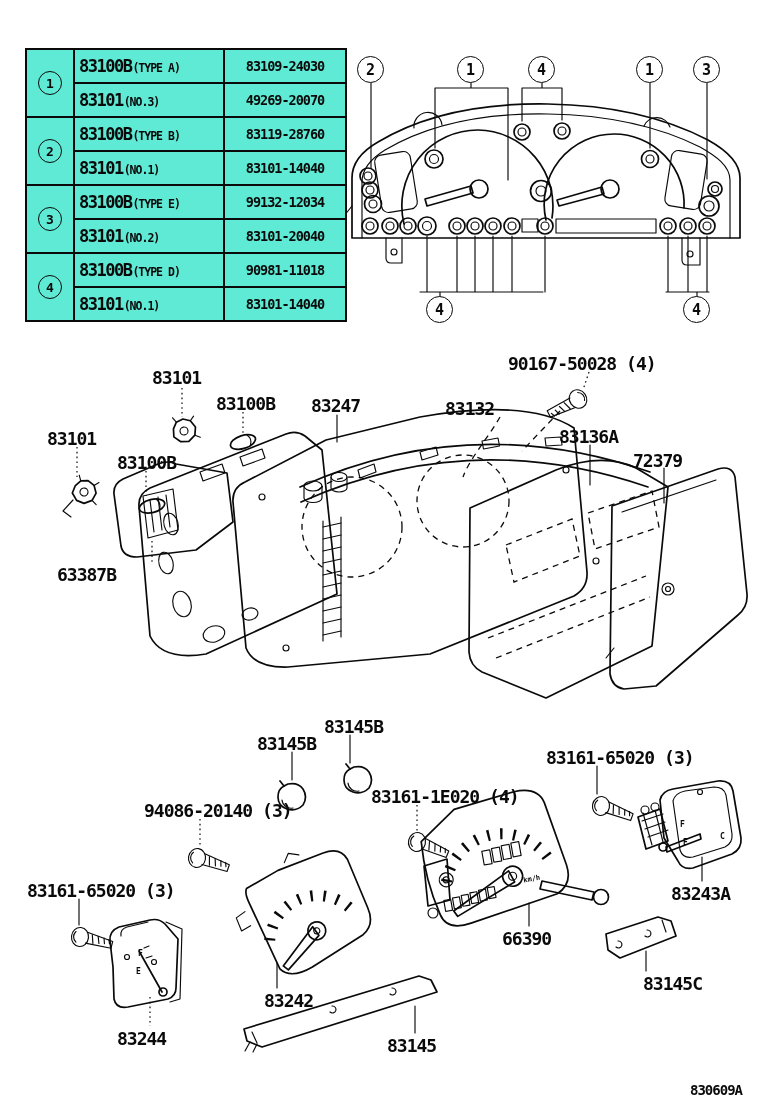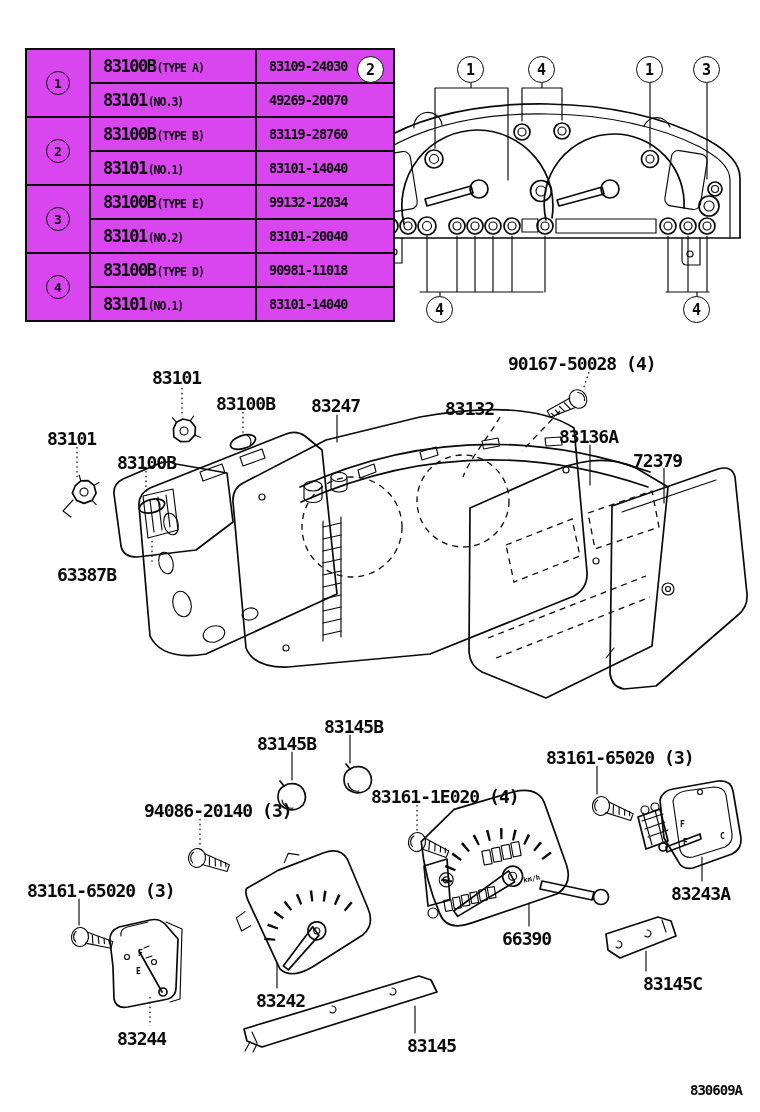--- a/index.html
+++ b/index.html
@@ -14,24 +14,24 @@
   svg .svgtxt{fill:#0a0a0a;stroke:none;font:700 8px "DejaVu Sans Mono",monospace;}
   svg .svgtxt7{fill:#0a0a0a;stroke:none;font:700 7px "DejaVu Sans Mono",monospace;}
 
   .lbl{position:absolute;font:700 18px "DejaVu Sans Mono",monospace;letter-spacing:-1px;white-space:nowrap;}
   .callout{position:absolute;width:25px;height:25px;border:1.8px solid #0a0a0a;border-radius:50%;
            background:#fff;display:flex;align-items:center;justify-content:center;
            font:700 15px "DejaVu Sans Mono",monospace;}
   .footer-code{position:absolute;left:690px;top:1082px;font:700 14px "DejaVu Sans Mono",monospace;letter-spacing:-1px;}
 
   table.apps{position:absolute;left:25px;top:48px;border-collapse:collapse;table-layout:fixed;}
-  table.apps td{border:2px solid #0a0a0a;padding:0 12px;height:32px;background:#d946ef;}
+  table.apps td{border:2px solid #0a0a0a;padding:0 4px;height:32px;background:#5eead4;}
   td.c-num{width:38px;text-align:center;}
   td.c-name{width:140px;}
-  td.c-code{width:112px;text-align:left;font:700 13.5px "DejaVu Sans Mono",monospace;letter-spacing:-1px;}
+  td.c-code{width:112px;text-align:center;font:700 13.5px "DejaVu Sans Mono",monospace;letter-spacing:-1px;}
   .circ{width:22px;height:22px;border:1.6px solid #0a0a0a;border-radius:50%;margin:0 auto;
         display:flex;align-items:center;justify-content:center;font:700 13px "DejaVu Sans Mono",monospace;}
   .pn{font:700 17px "DejaVu Sans Mono",monospace;letter-spacing:-1.5px;}
   .pq{font:700 11.5px "DejaVu Sans Mono",monospace;letter-spacing:-1px;margin-left:1px;}
 </style>
 </head>
 <body>
 
 <div class="page">
 
@@ -386,21 +386,21 @@
 <div class="lbl" style="left:47px;top:428px">83101</div>
 <div class="lbl" style="left:117px;top:452px">83100B</div>
 <div class="lbl" style="left:57px;top:564px">63387B</div>
 <div class="lbl" style="left:324px;top:716px">83145B</div>
 <div class="lbl" style="left:257px;top:733px">83145B</div>
 <div class="lbl" style="left:546px;top:747px">83161-65020 (3)</div>
 <div class="lbl" style="left:371px;top:786px">83161-1E020 (4)</div>
 <div class="lbl" style="left:144px;top:800px">94086-20140 (3)</div>
 <div class="lbl" style="left:27px;top:880px">83161-65020 (3)</div>
 <div class="lbl" style="left:117px;top:1028px">83244</div>
-<div class="lbl" style="left:256px;top:990px">83242</div>
-<div class="lbl" style="left:407px;top:1035px">83145</div>
+<div class="lbl" style="left:264px;top:990px">83242</div>
+<div class="lbl" style="left:387px;top:1035px">83145</div>
 <div class="lbl" style="left:502px;top:928px">66390</div>
 <div class="lbl" style="left:671px;top:883px">83243A</div>
 <div class="lbl" style="left:643px;top:973px">83145C</div>
 
 <div class="footer-code">830609A</div>
 
 </div>
 
 </body></html>

